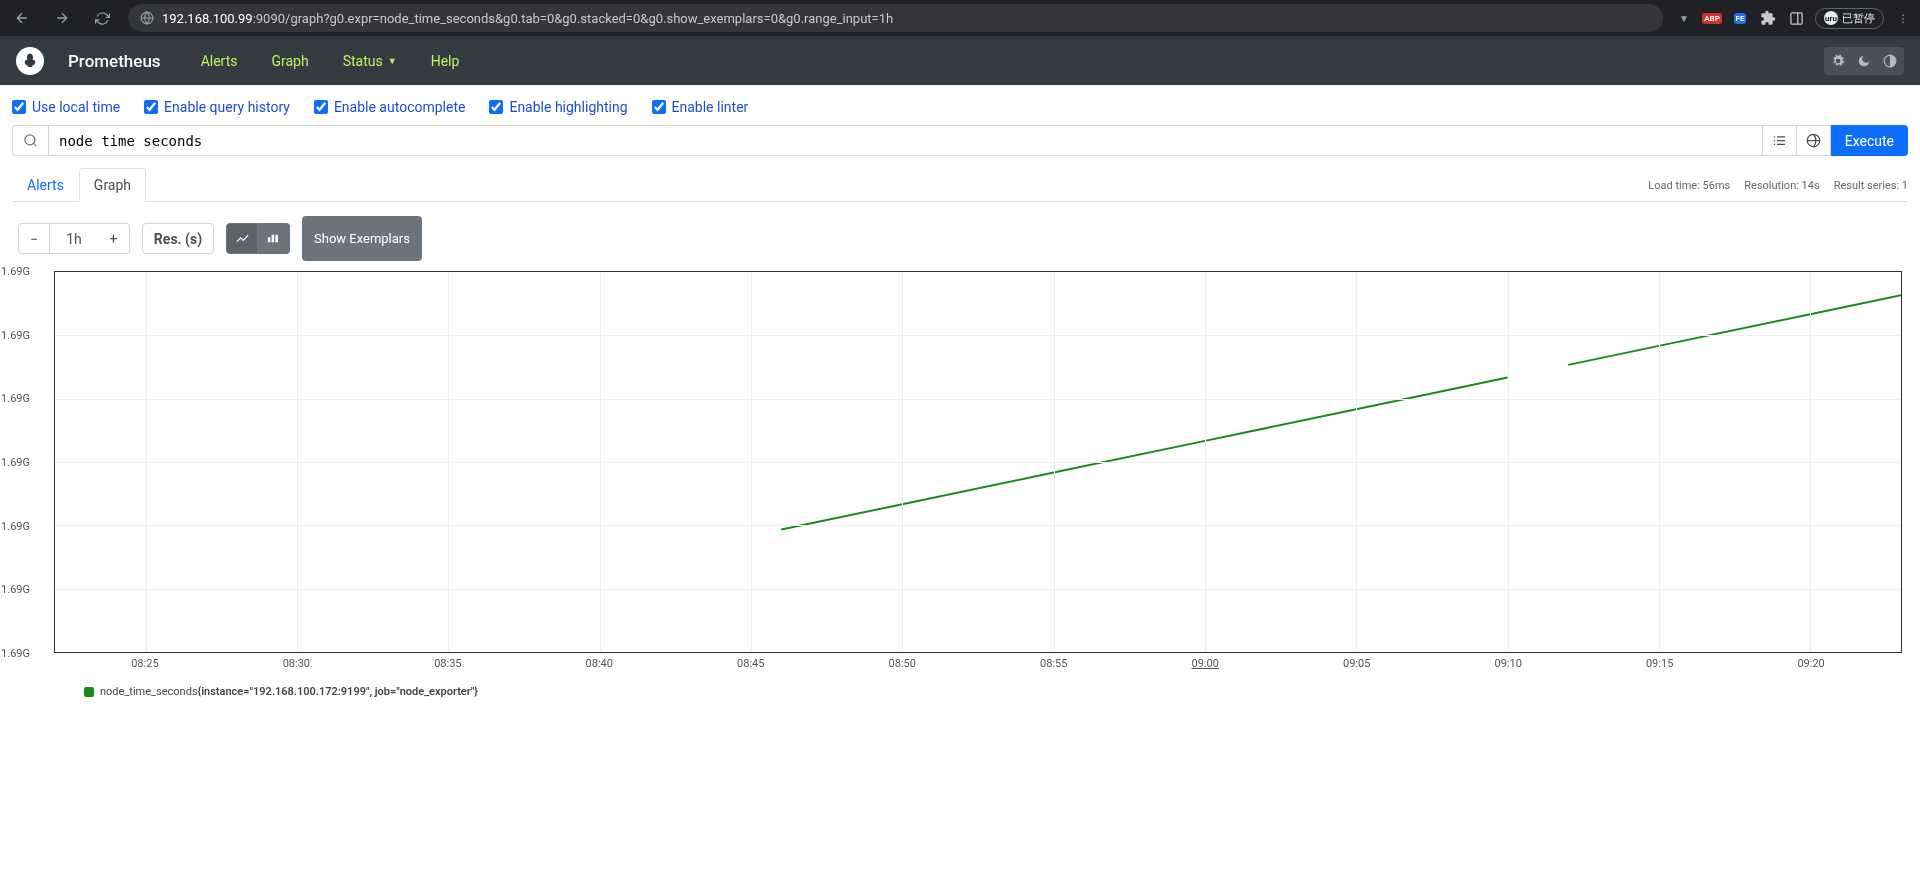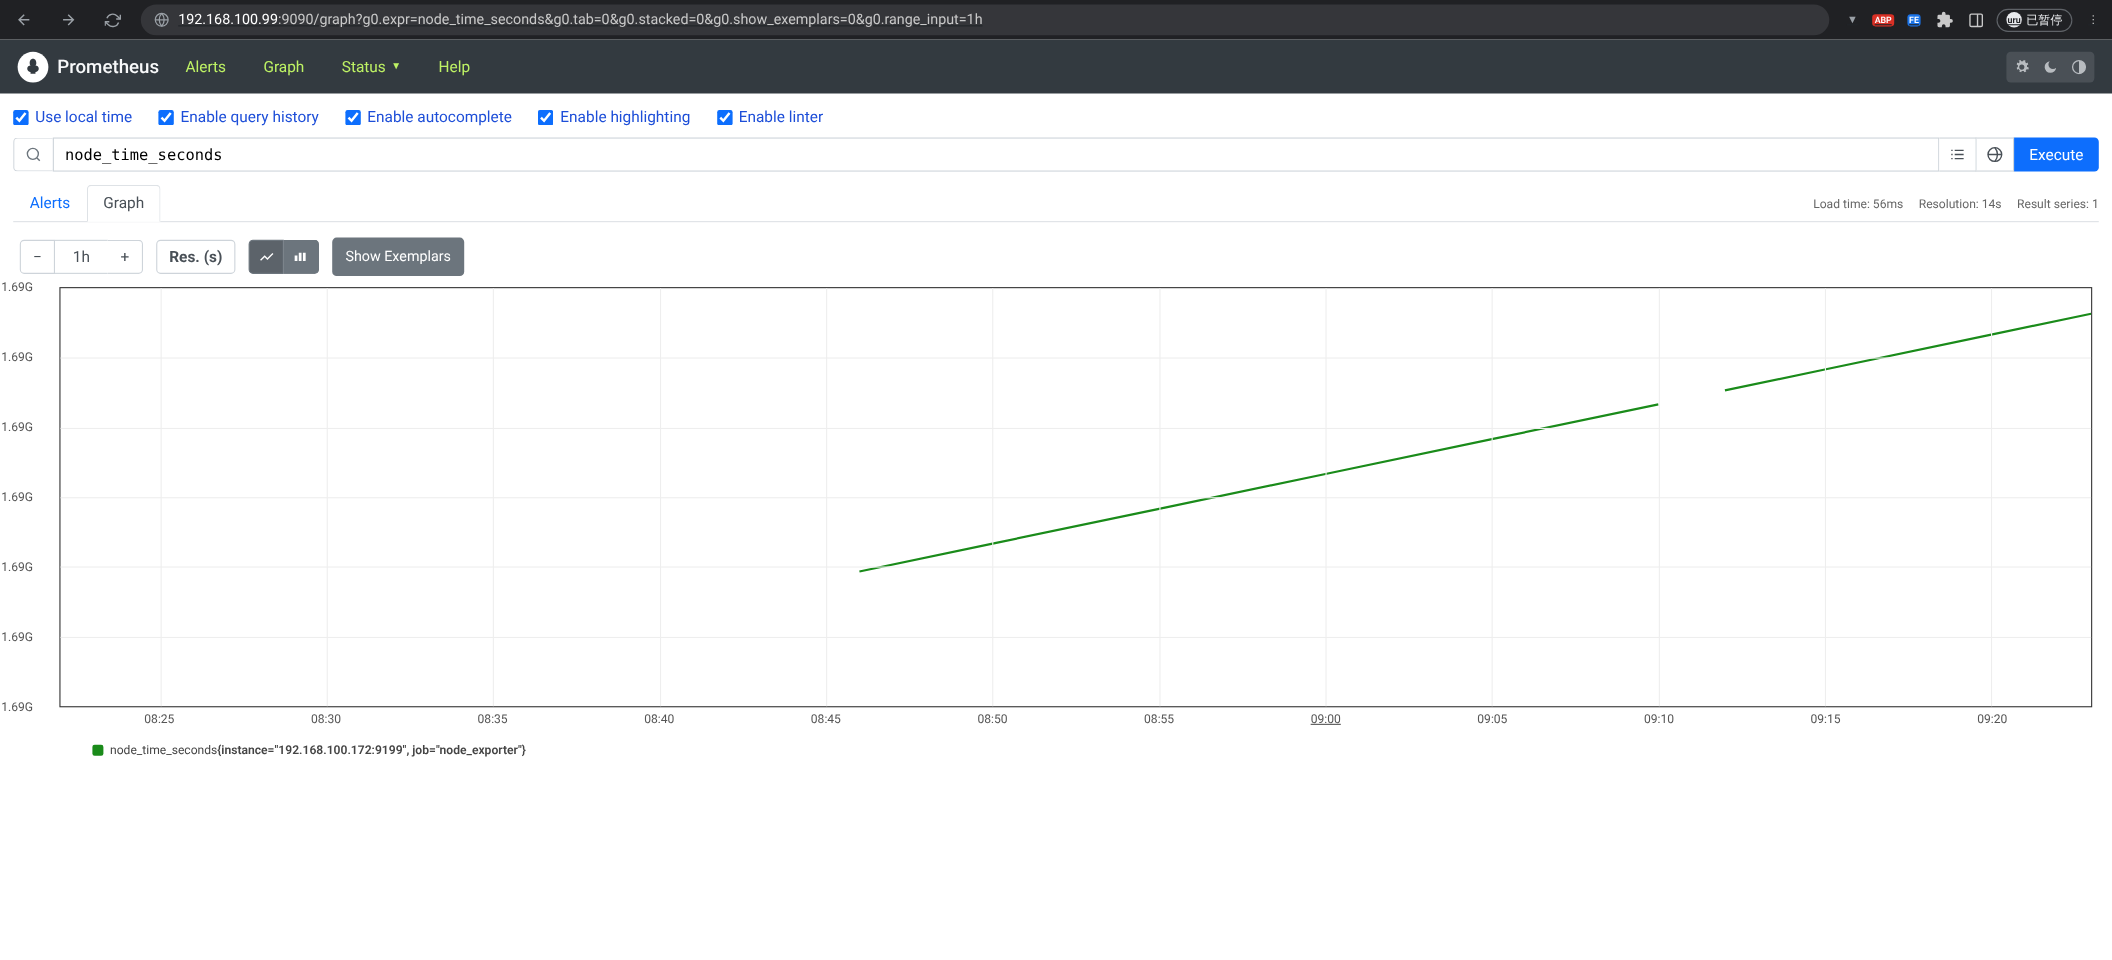--- a/index.html
+++ b/index.html
@@ -1,27 +1,27 @@
 <!DOCTYPE html>
 <html><head>
 <meta charset="utf-8">
 <style>
 * { margin:0; padding:0; box-sizing:border-box; font-family:-apple-system,BlinkMacSystemFont,"Segoe UI",Roboto,sans-serif; }
 body { background:#fff; font-size:13px; color:#212529; }
-.browser-bar { background:#202124; height:36px; display:flex; align-items:center; padding:0 8px; gap:12px;text-decoration:underline; }
+.browser-bar { background:#202124; height:36px; display:flex; align-items:center; padding:0 8px; gap:12px; }
 .nav-btn { color:#9aa0a6; width:28px; height:28px; display:flex; align-items:center; justify-content:center; cursor:pointer; border-radius:50%; }
 .url-bar { flex:1; background:#35363a; height:28px; border-radius:14px; display:flex; align-items:center; padding:0 12px; gap:8px; color:#c9c9c9; font-size:13px; }
 .url-host { color:#fff; }
 .ext-icons { display:flex; gap:10px; align-items:center; }
 .ext-icon { width:18px; height:18px; display:flex; align-items:center; justify-content:center; font-size:10px; color:#fff; }
 .ext-badge-red { background:#d93025; border-radius:3px; font-weight:600; font-size:8px; padding:1px 2px; }
 .ext-badge-blue { background:#1a73e8; border-radius:3px; font-weight:600; font-size:8px; padding:1px 2px; }
 .pause-pill { border:1px solid #5f6368; border-radius:12px; padding:2px 8px; display:flex; align-items:center; gap:4px; font-size:11px; color:#e8eaed; }
 .pause-dot { width:14px; height:14px; border-radius:50%; background:#e8eaed; color:#202124; font-size:8px; display:flex; align-items:center; justify-content:center; font-weight:bold; }
-.app-header { background:#333a40; height:49px; display:flex; align-items:center; padding:0 16px; gap:8px; color:#f8f9fa; }
+.app-header { background:#333a40; height:49px; display:flex; align-items:center; padding:0 16px; gap:24px; color:#f8f9fa; }
 .logo { width:28px; height:28px; border-radius:50%; background:#fff; display:flex; align-items:center; justify-content:center; }
 .logo svg { width:18px; height:18px; }
 .brand { font-size:17px; font-weight:500; }
 .nav-links { display:flex; gap:18px; font-size:14px; }
 .nav-link { color:#bef264; cursor:pointer; display:flex; align-items:center; gap:3px;margin-left:16px; }
 .hdr-spacer{flex:1;}
 .hdr-icons{display:flex;gap:2px;background:#4a5056;border-radius:4px;padding:2px;}
 .hdr-icon{width:24px;height:24px;display:flex;align-items:center;justify-content:center;color:#b8bcc0;cursor:pointer;}
 .options-row { padding:14px 12px 10px; display:flex; gap:24px; }
 .opt { display:flex; align-items:center; gap:6px; cursor:pointer; }
@@ -42,21 +42,21 @@
 .controls-row { padding:14px 18px 10px; display:flex; gap:12px; align-items:center; }
 .ctrl-group { display:flex; }
 .ctrl-btn { height:31px; min-width:32px; border:1px solid #ced4da; background:#fff; display:flex; align-items:center; justify-content:center; cursor:pointer; font-size:14px; color:#495057; }
 .ctrl-btn:first-child{border-radius:4px 0 0 4px;}
 .ctrl-btn:last-child{border-radius:0 4px 4px 0;}
 .ctrl-btn+.ctrl-btn{border-left:none;}
 .ctrl-text { width:180px; text-align:center; font-size:13px; color:#495057; border:1px solid #ced4da; height:31px; display:flex; align-items:center; justify-content:center; border-left:none;border-right:none; }
 .ctrl-btn.dark { background:#6c757d; color:#fff; border-color:#6c757d; }
 .ctrl-btn.dark.active { background:#5c636a; }
 .ctrl-btn.single{border-radius:4px;width:72px;font-weight:bold;}
-.show-ex { background:#6c757d; color:#fff; border:none; height:35px; padding:0 12px; border-radius:4px; font-size:13px; cursor:pointer; }
+.show-ex { background:#6c757d; color:#fff; border:none; height:45px; padding:0 12px; border-radius:4px; font-size:13px; cursor:pointer; }
 .chart-area { padding:0 18px 10px; position:relative; }
 .chart-box { border:1px solid #333; height:382px; position:relative; margin-left:36px; }
 .yaxis { position:absolute; left:0; top:0; width:34px; height:382px; }
 .ytick { position:absolute; right:4px; font-size:11px; color:#555; transform:translateY(-50%); }
 .grid-v { position:absolute; top:0; bottom:0; width:1px; background:#eee; }
 .grid-h { position:absolute; left:0; right:0; height:1px; background:#eee; }
 .xaxis { margin-left:36px; height:18px; position:relative; }
 .xtick { position:absolute; top:4px; font-size:11px; color:#555; transform:translateX(-50%); }
 .legend { padding:14px 0 8px 66px; font-size:11px; color:#444; display:flex; align-items:center; gap:6px; font-family:Menlo,Monaco,Consolas,monospace; }
 .legend-sw { width:10px; height:10px; background:#1a8b1a; border-radius:2px; }

